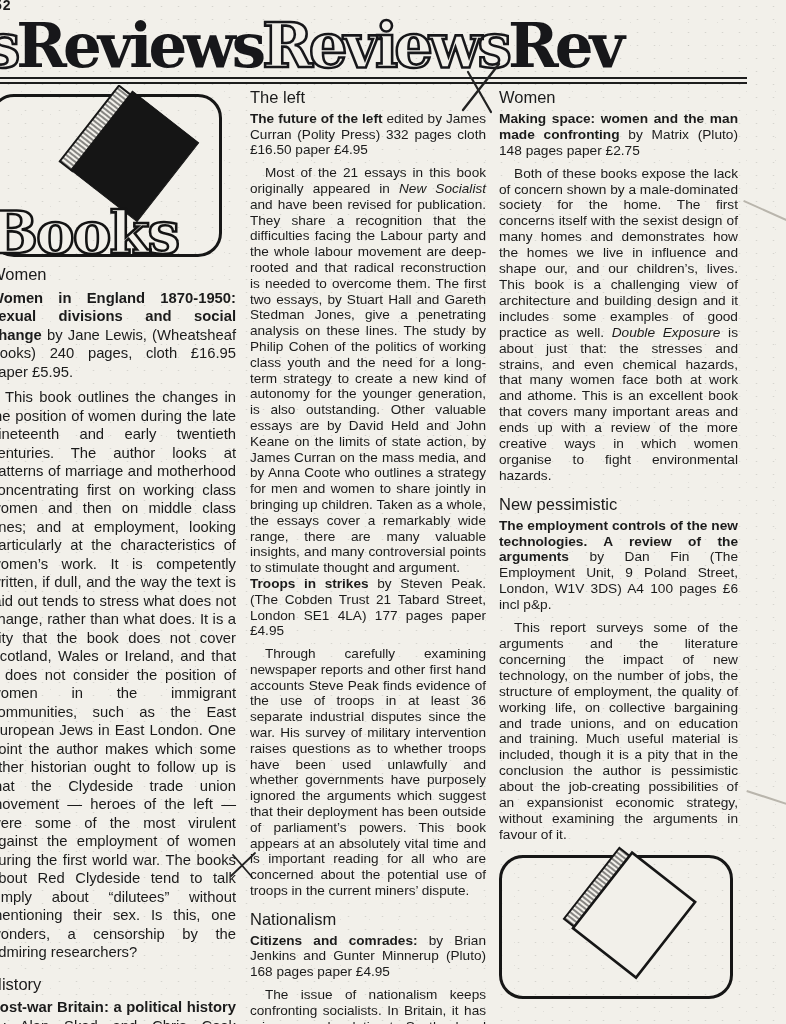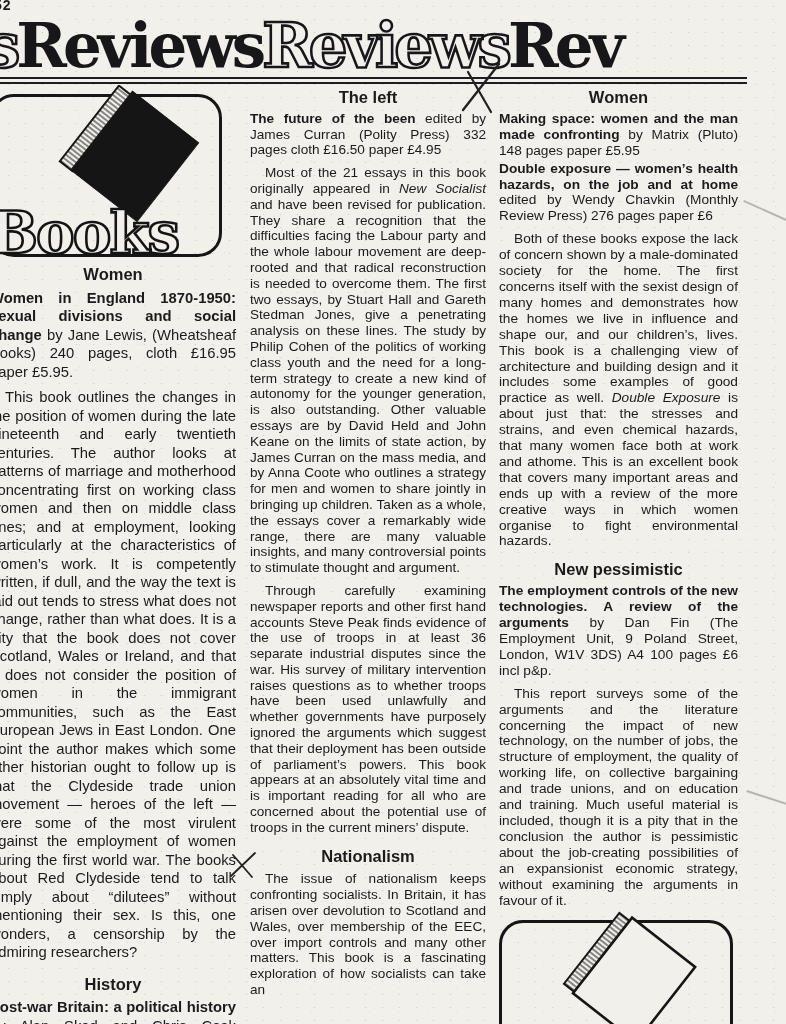--- a/index.html
+++ b/index.html
@@ -19,21 +19,21 @@
     font-family:"DejaVu Serif",serif;font-weight:700;font-size:61px;line-height:60px;letter-spacing:-4px;}
   .banner .seg-solid{color:#17171a;}
   .banner .seg-outline{color:#f2f0ea;-webkit-text-stroke:2.6px #17171a;}
   .double-rule{position:absolute;top:77px;left:0;width:747px;height:3px;
     border-top:2.5px solid #1d1d1d;border-bottom:2px solid #1d1d1d;}
   
   .col{position:absolute;text-align:justify;}
   #col-left{left:-10px;top:92px;width:246px;font-size:14.8px;line-height:18.5px;}
   #col-mid{left:250px;top:88px;width:236px;font-size:13.6px;line-height:15.8px;}
   #col-right{left:499px;top:88px;width:239px;font-size:13.7px;line-height:15.9px;}
-  .sec-heading{font-size:16.5px;font-weight:bold;text-align:center;margin:13px 0 5px;}
+  .sec-heading{font-size:16.5px;font-weight:normal;text-align:left;margin:13px 0 5px;}
   .blocks > .sec-heading:first-child{margin-top:2px;}
   p.bookinfo{margin:0 0 2px;}
   p.bookinfo b{font-weight:bold;}
   p.para{margin:7px 0 0;text-indent:15px;}
   
   .graphic-box{position:relative;border:3.5px solid #161616;border-radius:24px;background:transparent;}
   .books-box{width:226px;height:157px;margin:2px 0 8px;}
   .pamphlets-box{width:228px;height:138px;margin:12px 0 2px;}
   .book-art{position:absolute;}
   .books-box .book-art{top:-12px;right:8px;}
@@ -94,33 +94,34 @@
         <p class="bookinfo"><b>Women in England 1870-1950: sexual divisions and social change</b><span> by Jane Lewis, (Wheatsheaf Books) 240 pages, cloth £16.95 paper £5.95.</span></p>
         <p class="para">This book outlines the changes in the position of women during the late nineteenth and early twentieth centuries. The author looks at patterns of marriage and motherhood concentrating first on working class women and then on middle class ones; and at employment, looking particularly at the characteristics of women’s work. It is competently written, if dull, and the way the text is laid out tends to stress what does not change, rather than what does. It is a pity that the book does not cover Scotland, Wales or Ireland, and that it does not consider the position of women in the immigrant communities, such as the East European Jews in East London. One point the author makes which some other historian ought to follow up is that the Clydeside trade union movement — heroes of the left — were some of the most virulent against the employment of women during the first world war. The books about Red Clydeside tend to talk simply about “dilutees” without mentioning their sex. Is this, one wonders, a censorship by the admiring researchers?</p>
         <div class="sec-heading">History</div>
         <p class="bookinfo"><b>Post-war Britain: a political history</b><span> by Alan Sked and Chris Cook (Penguin) 478 pages £4.95 paper.</span></p>
       </div>
   </div>
 
   <div class="col" id="col-mid">
     <div class="blocks">
         <div class="sec-heading">The left</div>
-        <p class="bookinfo"><b>The future of the been</b><span> edited by James Curran (Polity Press) 332 pages cloth £16.50 paper £4.95</span></p>
+        <p class="bookinfo"><b>The future of the left</b><span> edited by James Curran (Polity Press) 332 pages cloth £16.50 paper £4.95</span></p>
         <p class="para">Most of the 21 essays in this book originally appeared in <i>New Socialist</i> and have been revised for publication. They share a recognition that the difficulties facing the Labour party and the whole labour movement are deep-rooted and that radical reconstruction is needed to overcome them. The first two essays, by Stuart Hall and Gareth Stedman Jones, give a penetrating analysis on these lines. The study by Philip Cohen of the politics of working class youth and the need for a long-term strategy to create a new kind of autonomy for the younger generation, is also outstanding. Other valuable essays are by David Held and John Keane on the limits of state action, by James Curran on the mass media, and by Anna Coote who outlines a strategy for men and women to share jointly in bringing up children. Taken as a whole, the essays cover a remarkably wide range, there are many valuable insights, and many controversial points to stimulate thought and argument.</p>
+        <p class="bookinfo"><b>Troops in strikes</b><span> by Steven Peak. (The Cobden Trust 21 Tabard Street, London SE1 4LA) 177 pages paper £4.95</span></p>
         <p class="para">Through carefully examining newspaper reports and other first hand accounts Steve Peak finds evidence of the use of troops in at least 36 separate industrial disputes since the war. His survey of military intervention raises questions as to whether troops have been used unlawfully and whether governments have purposely ignored the arguments which suggest that their deployment has been outside of parliament’s powers. This book appears at an absolutely vital time and is important reading for all who are concerned about the potential use of troops in the current miners’ dispute.</p>
         <div class="sec-heading">Nationalism</div>
+        <p class="bookinfo"><b>Citizens and comrades:</b><span> by Brian Jenkins and Gunter Minnerup (Pluto) 168 pages paper £4.95</span></p>
         <p class="para">The issue of nationalism keeps confronting socialists. In Britain, it has arisen over devolution to Scotland and Wales, over membership of the EEC, over import controls and many other matters. This book is a fascinating exploration of how socialists can take an</p>
       </div>
   </div>
 
   <div class="col" id="col-right">
     <div class="blocks">
         <div class="sec-heading">Women</div>
-        <p class="bookinfo"><b>Making space: women and the man made confronting</b><span> by Matrix (Pluto) 148 pages paper £5.95</span></p>
-        <p class="bookinfo"><b>Double exposure — women’s health hazards, on the job and at home</b><span> edited by Wendy Chavkin (Monthly Review Press) 276 pages paper £6</span></p>
+        <p class="bookinfo"><b>Making space: women and the man made confronting</b><span> by Matrix (Pluto) 148 pages paper £2.75</span></p>
         <p class="para">Both of these books expose the lack of concern shown by a male-dominated society for the home. The first concerns itself with the sexist design of many homes and demonstrates how the homes we live in influence and shape our, and our children’s, lives. This book is a challenging view of architecture and building design and it includes some examples of good practice as well. <i>Double Exposure</i> is about just that: the stresses and strains, and even chemical hazards, that many women face both at work and athome. This is an excellent book that covers many important areas and ends up with a review of the more creative ways in which women organise to fight environmental hazards.</p>
         <div class="sec-heading">New pessimistic</div>
         <p class="bookinfo"><b>The employment controls of the new technologies. A review of the arguments</b><span> by Dan Fin (The Employment Unit, 9 Poland Street, London, W1V 3DS) A4 100 pages £6 incl p&amp;p.</span></p>
         <p class="para">This report surveys some of the arguments and the literature concerning the impact of new technology, on the number of jobs, the structure of employment, the quality of working life, on collective bargaining and trade unions, and on education and training. Much useful material is included, though it is a pity that in the conclusion the author is pessimistic about the job-creating possibilities of an expansionist economic strategy, without examining the arguments in favour of it.</p>
       </div>
 
     <div class="graphic-box pamphlets-box">
       <svg class="book-art" width="160" height="164" viewBox="0 0 160 164">
         <defs>
           <pattern id="pg2" width="5" height="4" patternUnits="userSpaceOnUse">

